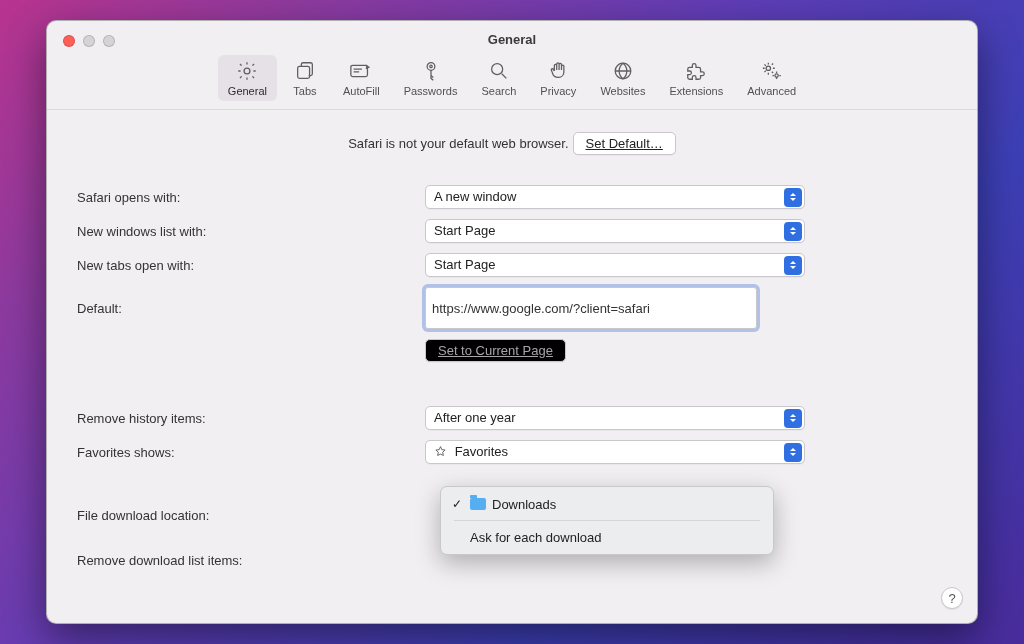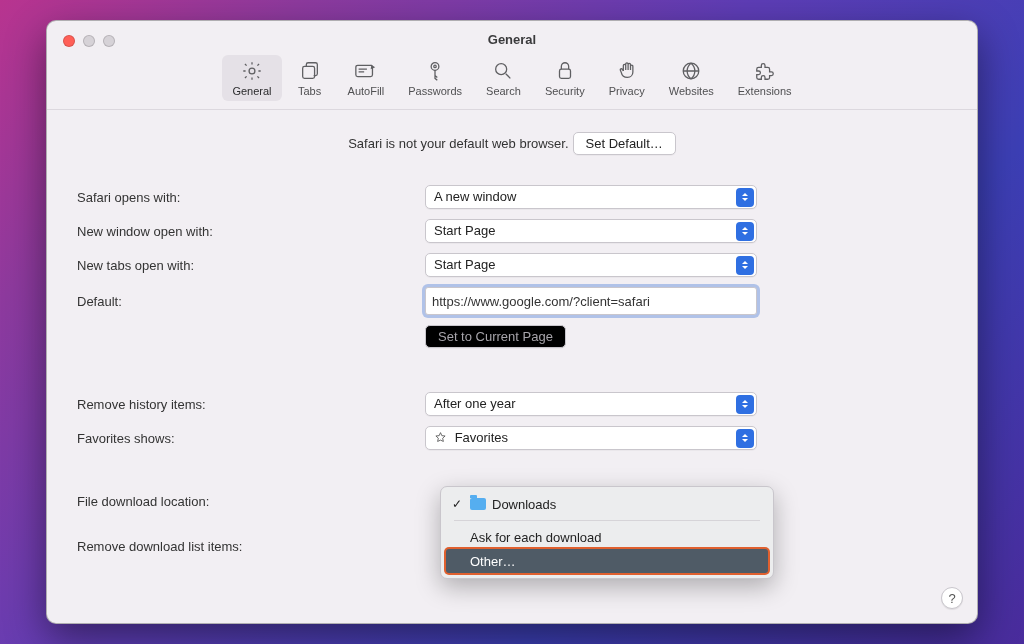--- a/index.html
+++ b/index.html
@@ -46,46 +46,46 @@
   .tool svg { stroke: #5f5f62; fill: none; stroke-width: 1.4; }
   .divider { height:1px; background: #dcd8de; margin: 0; }
 
   
   .content { padding: 22px 30px 12px; position: relative; }
 
   .default-row { display:flex; justify-content:center; align-items:center; gap: 4px; margin-bottom: 30px; }
   .default-row .msg { font-size: 13px; color: #333; }
   .btn {
     background: #fff; border: 1px solid #c9c6cc; border-radius: 5px;
-    padding: 3px 12px; font-size: 13px; color:#222; box-shadow: 0 1px 0 rgba(0,0,0,0.03);
+    padding: 3px 12px; font-size: 13px; color:#222; box-shadow: 0 1px 0 rgba(0,0,0,0.03); text-decoration: underline;
   }
   .btn.disabled { color:#a7a4aa; background:#000000; }
 
   .rows { display:grid; grid-template-columns: 340px 332px; column-gap: 8px; row-gap: 10px; align-items:center; }
   .lab { font-size: 13px; color:#333; }
   .control { position: relative; }
 
   .select {
     position: relative; background:#fff; border:1px solid #c9c6cc; border-radius:5px;
     height: 24px; line-height:22px; padding: 0 26px 0 8px; font-size:13px; color:#222;
-    width: 332px;
+    width: 380px;
     box-shadow: 0 1px 0 rgba(0,0,0,0.03);
   }
   .select .arrows {
     position:absolute; right:2px; top:2px; width:18px; height:18.5px;
     background:#2f6fe2; border-radius:4px; display:flex; flex-direction:column; align-items:center; justify-content:center;
   }
   .select .arrows::before, .select .arrows::after {
     content:""; width:0; height:0; border-left:3px solid transparent; border-right:3px solid transparent;
   }
   .select .arrows::before { border-bottom:3.5px solid #fff; margin-bottom:2px;}
   .select .arrows::after  { border-top:3.5px solid #fff; }
 
   .textf {
-    width: 332px; height:28px; background:#fff;
+    width: 332px; height:42px; background:#fff;
     border:1px solid #c9c6cc; border-radius:3px;
     box-shadow: 0 0 0 3px rgba(95,140,220,0.45);
     padding: 0 6px; font-size:13px; color:#333;
   }
 
   .spacer { height: 24px; grid-column: 1 / span 2; }
   .mini-spacer { height: 10px; grid-column: 1 / span 2; }
 
   .star { display:inline-block; vertical-align:-2px; margin-right:4px; }
 
@@ -184,29 +184,20 @@
         <svg width="22" height="22" viewBox="0 0 24 24">
             <circle cx="10" cy="10" r="6"></circle>
             <path d="M15 15l5 5"></path>
           </svg>
       </span>
       <span class="lbl">Search</span>
     </div>
     <div class="tool">
       <span class="ico">
         <svg width="20" height="22" viewBox="0 0 20 24">
-            <rect x="4" y="10" width="12" height="10" rx="2"></rect>
-            <path d="M6 10V7a4 4 0 0 1 8 0v3"></path>
-          </svg>
-      </span>
-      <span class="lbl">Security</span>
-    </div>
-    <div class="tool">
-      <span class="ico">
-        <svg width="20" height="22" viewBox="0 0 20 24">
             <path d="M6 12V6a1.3 1.3 0 1 1 2.6 0v5M8.6 11V4.5a1.3 1.3 0 1 1 2.6 0V11M11.2 11V5a1.3 1.3 0 1 1 2.6 0v6M13.8 11V7a1.3 1.3 0 1 1 2.6 0v6c0 3-2 6-6 6s-6-2.5-6.5-5l-1.2-3c-.4-1.2 1.3-2 2-1l1.3 2"></path>
           </svg>
       </span>
       <span class="lbl">Privacy</span>
     </div>
     <div class="tool">
       <span class="ico">
         <svg width="22" height="22" viewBox="0 0 24 24">
             <circle cx="12" cy="12" r="8.5"></circle>
             <path d="M3.5 12h17M12 3.5c2.8 2.2 4.2 5 4.2 8.5s-1.4 6.3-4.2 8.5c-2.8-2.2-4.2-5-4.2-8.5S9.2 5.7 12 3.5z"></path>
@@ -214,20 +205,31 @@
       </span>
       <span class="lbl">Websites</span>
     </div>
     <div class="tool">
       <span class="ico">
         <svg width="22" height="22" viewBox="0 0 24 24">
             <path d="M5 8h3V6a2 2 0 1 1 4 0v2h3a2 2 0 0 1 2 2v3h2a2 2 0 1 1 0 4h-2v2a2 2 0 0 1-2 2h-3v-2a2 2 0 1 0-4 0v2H5a2 2 0 0 1-2-2v-3h2a2 2 0 1 0 0-4H3v-2a2 2 0 0 1 2-2z"></path>
           </svg>
       </span>
       <span class="lbl">Extensions</span>
+    </div>
+    <div class="tool">
+      <span class="ico">
+        <svg width="24" height="22" viewBox="0 0 26 24">
+            <circle cx="9" cy="9" r="2.4"></circle>
+            <path d="M9 3v2M9 14v2M3 9h2M14 9h2M4.8 4.8l1.4 1.4M12.8 12.8l1.4 1.4M4.8 13.2l1.4-1.4M12.8 5.2l1.4-1.4"></path>
+            <circle cx="18" cy="17" r="1.8"></circle>
+            <path d="M18 12.5v1.6M18 19v1.6M13.5 17h1.6M21 17h1.6"></path>
+          </svg>
+      </span>
+      <span class="lbl">Advanced</span>
     </div>
   </div>
 
   <div class="divider"></div>
 
   <div class="content">
 
     <div class="default-row">
       <span class="msg">Safari is not your default web browser.</span>
       <button class="btn">Set Default…</button>
@@ -235,21 +237,21 @@
 
     <div class="rows">
       <div class="lab">Safari opens with:</div>
       <div class="control">
         <div class="select">
           <span>A new window</span>
           <span class="arrows"></span>
         </div>
       </div>
 
-      <div class="lab">New window open with:</div>
+      <div class="lab">New windows list with:</div>
       <div class="control">
         <div class="select">
           <span>Start Page</span>
           <span class="arrows"></span>
         </div>
       </div>
 
       <div class="lab">New tabs open with:</div>
       <div class="control">
         <div class="select">
@@ -305,23 +307,20 @@
     <div class="popup">
       <div class="popup-item">
         <span class="chk">✓</span>
         <span class="folder"></span>
         <span>Downloads</span>
       </div>
       <div class="popup-sep"></div>
       <div class="popup-item">
         <span>Ask for each download</span>
       </div>
-      <div class="popup-item highlight">
-        <span>Other…</span>
-      </div>
     </div>
 
   </div>
 
   <div class="helpbtn">
     <span>?</span>
   </div>
 
 </div>
 

